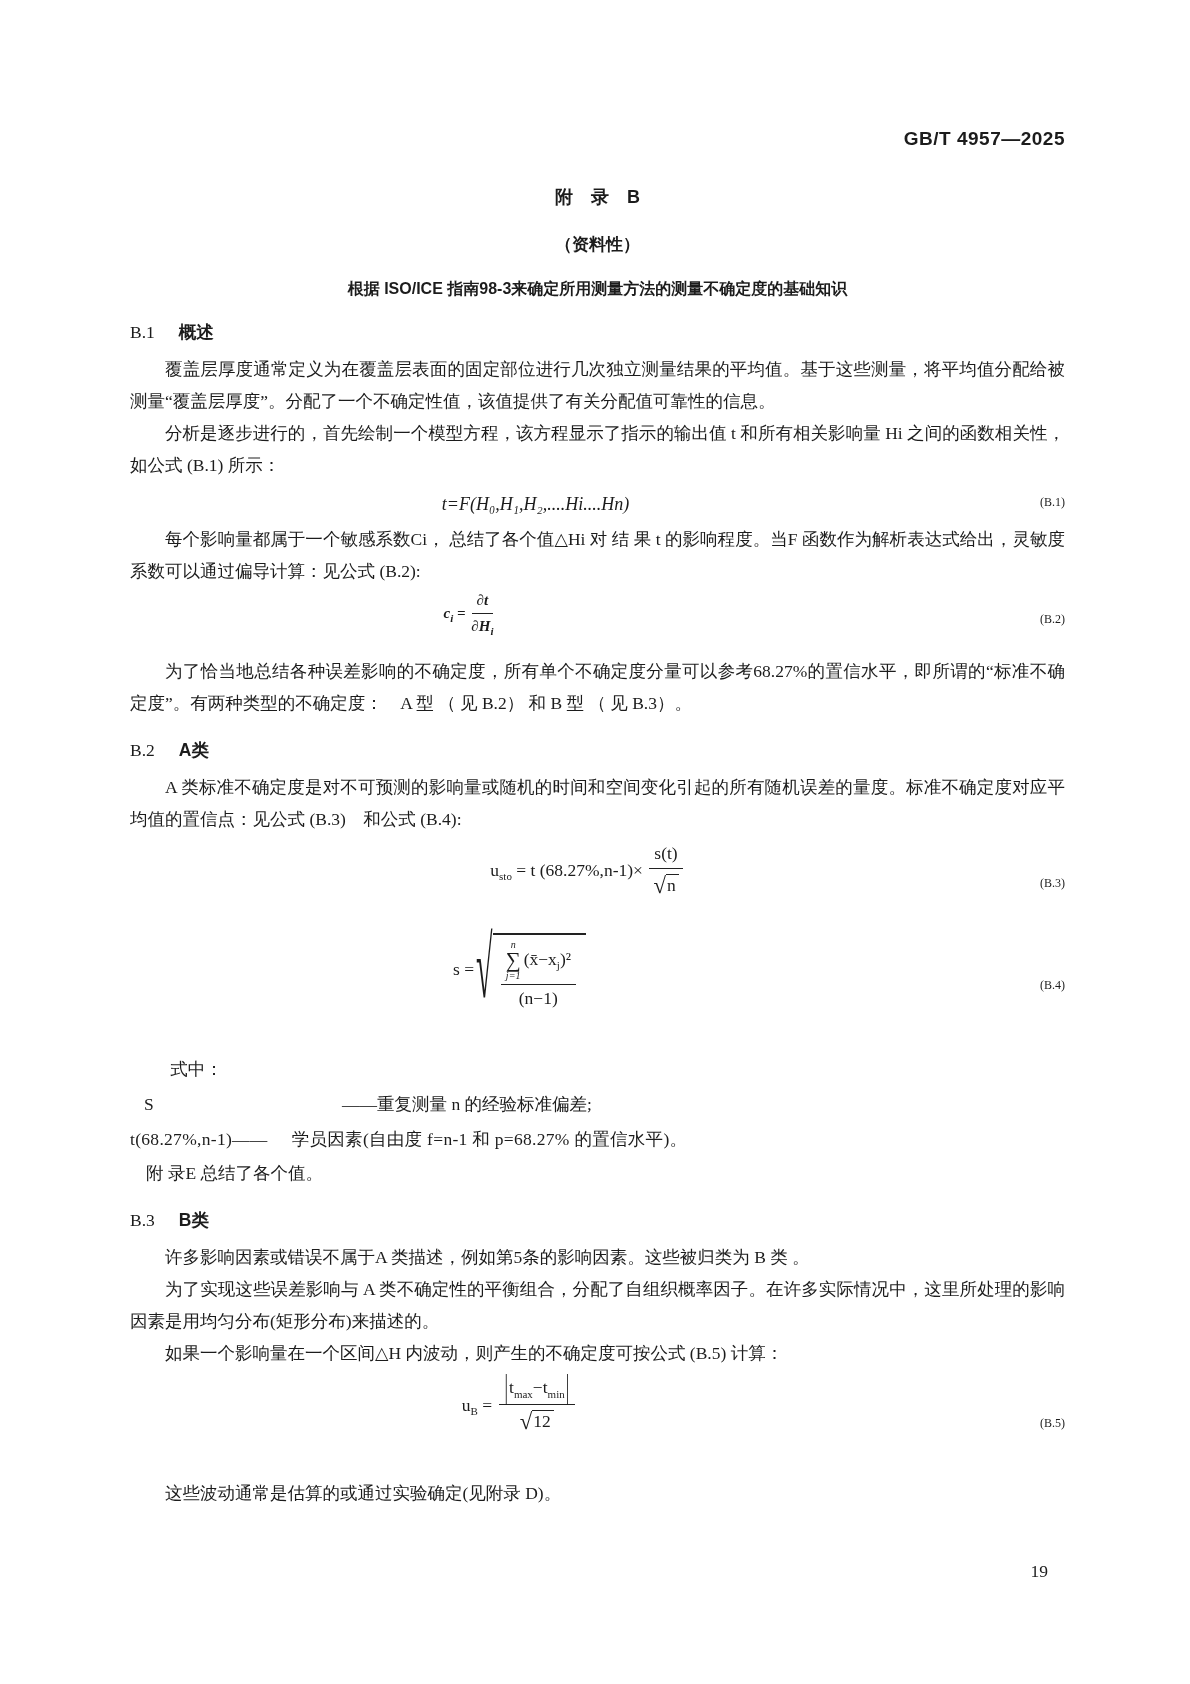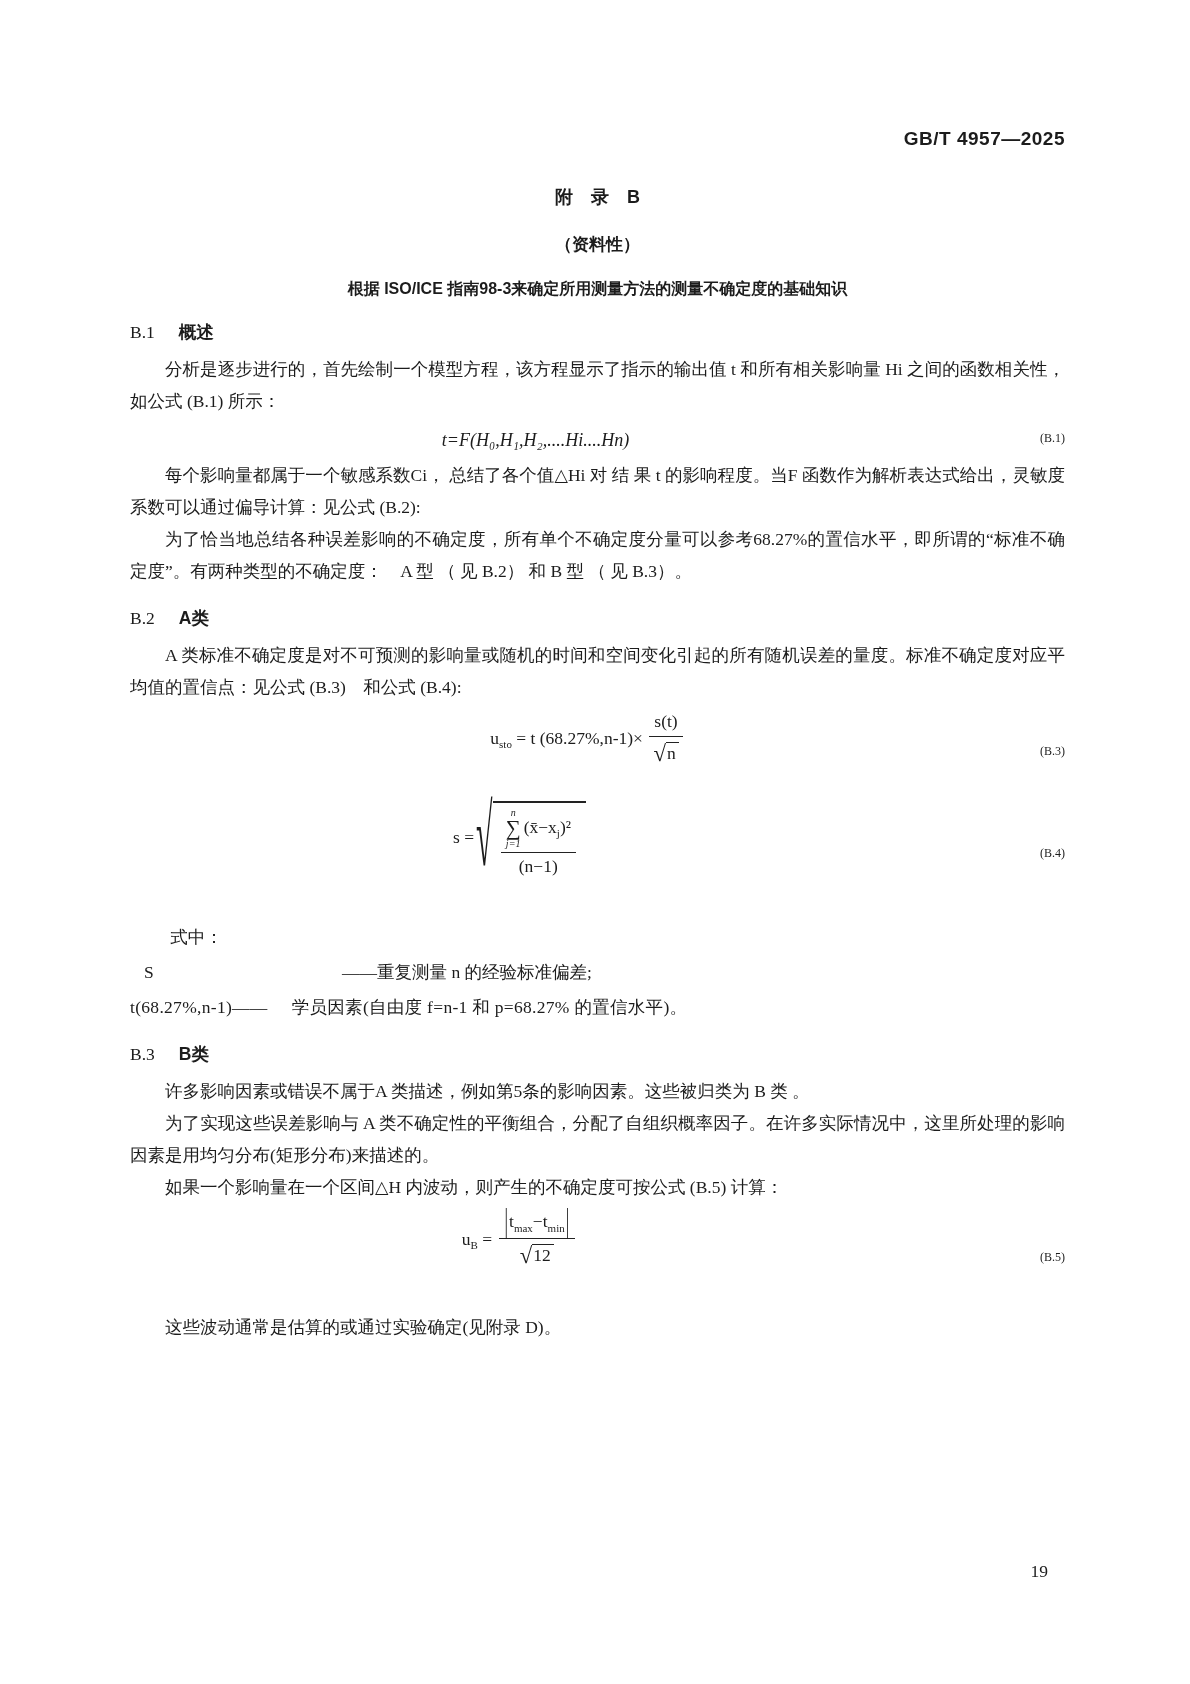--- a/index.html
+++ b/index.html
@@ -137,29 +137,40 @@
   <div class="doc-number">GB/T 4957—2025</div>
 
   <div class="center appendix-heading">附　录　B</div>
   <div class="center appendix-type">（资料性）</div>
   <div class="center main-title">根据 ISO/ICE 指南98-3来确定所用测量方法的测量不确定度的基础知识</div>
 
   <div class="sec-heading">
     <span class="sec-num">B.1</span><span class="sec-title">概述</span>
   </div>
 
+  <p class="body-p">覆盖层厚度通常定义为在覆盖层表面的固定部位进行几次独立测量结果的平均值。基于这些测量，将平均值分配给被测量“覆盖层厚度”。分配了一个不确定性值，该值提供了有关分配值可靠性的信息。</p>
   <p class="body-p">分析是逐步进行的，首先绘制一个模型方程，该方程显示了指示的输出值 t 和所有相关影响量 Hi 之间的函数相关性，如公式 (B.1) 所示：</p>
 
   <div class="formula-row f1">
     <span class="fbody">t=F(H₀,H₁,H₂,....Hi....Hn)</span>
     <span class="flabel">(B.1)</span>
   </div>
 
   <p class="body-p tight">每个影响量都属于一个敏感系数Ci， 总结了各个值△Hi 对 结 果 t 的影响程度。当F 函数作为解析表达式给出，灵敏度系数可以通过偏导计算：见公式 (B.2):</p>
 
+  <div class="formula-row f2">
+    <span class="fbody"><span>c</span><sub>i</sub>
+      <span>=</span>
+      <span class="frac">
+        <span class="num">∂t</span>
+        <span class="den"><span>∂H</span><sub>i</sub></span>
+      </span>
+    </span>
+    <span class="flabel">(B.2)</span>
+  </div>
 
   <p class="body-p">为了恰当地总结各种误差影响的不确定度，所有单个不确定度分量可以参考68.27%的置信水平，即所谓的“标准不确定度”。有两种类型的不确定度：　A 型 （ 见 B.2） 和 B 型 （ 见 B.3）。</p>
 
   <div class="sec-heading">
     <span class="sec-num">B.2</span><span class="sec-title">A类</span>
   </div>
 
   <p class="body-p">A 类标准不确定度是对不可预测的影响量或随机的时间和空间变化引起的所有随机误差的量度。标准不确定度对应平均值的置信点：见公式 (B.3)　和公式 (B.4):</p>
 
   <div class="formula-row f3">
@@ -194,20 +205,21 @@
     <span class="flabel">(B.4)</span>
   </div>
 
   <div class="where-label">式中：</div>
   <div class="where-row where-row-s">
     <span class="where-term">S</span><span class="where-def">——重复测量 n 的经验标准偏差;</span>
   </div>
   <div class="where-row where-row-t">
     <span class="where-term">t(68.27%,n-1)——</span><span class="where-def">学员因素(自由度 f=n-1  和 p=68.27%     的置信水平)。</span>
   </div>
+  <div class="where-note">附 录E 总结了各个值。</div>
 
   <div class="sec-heading">
     <span class="sec-num">B.3</span><span class="sec-title">B类</span>
   </div>
 
   <p class="body-p">许多影响因素或错误不属于A 类描述，例如第5条的影响因素。这些被归类为 B  类 。</p>
   <p class="body-p">为了实现这些误差影响与 A 类不确定性的平衡组合，分配了自组织概率因子。在许多实际情况中，这里所处理的影响因素是用均匀分布(矩形分布)来描述的。</p>
   <p class="body-p">如果一个影响量在一个区间△H  内波动，则产生的不确定度可按公式 (B.5)  计算：</p>
 
   <div class="formula-row f5">

